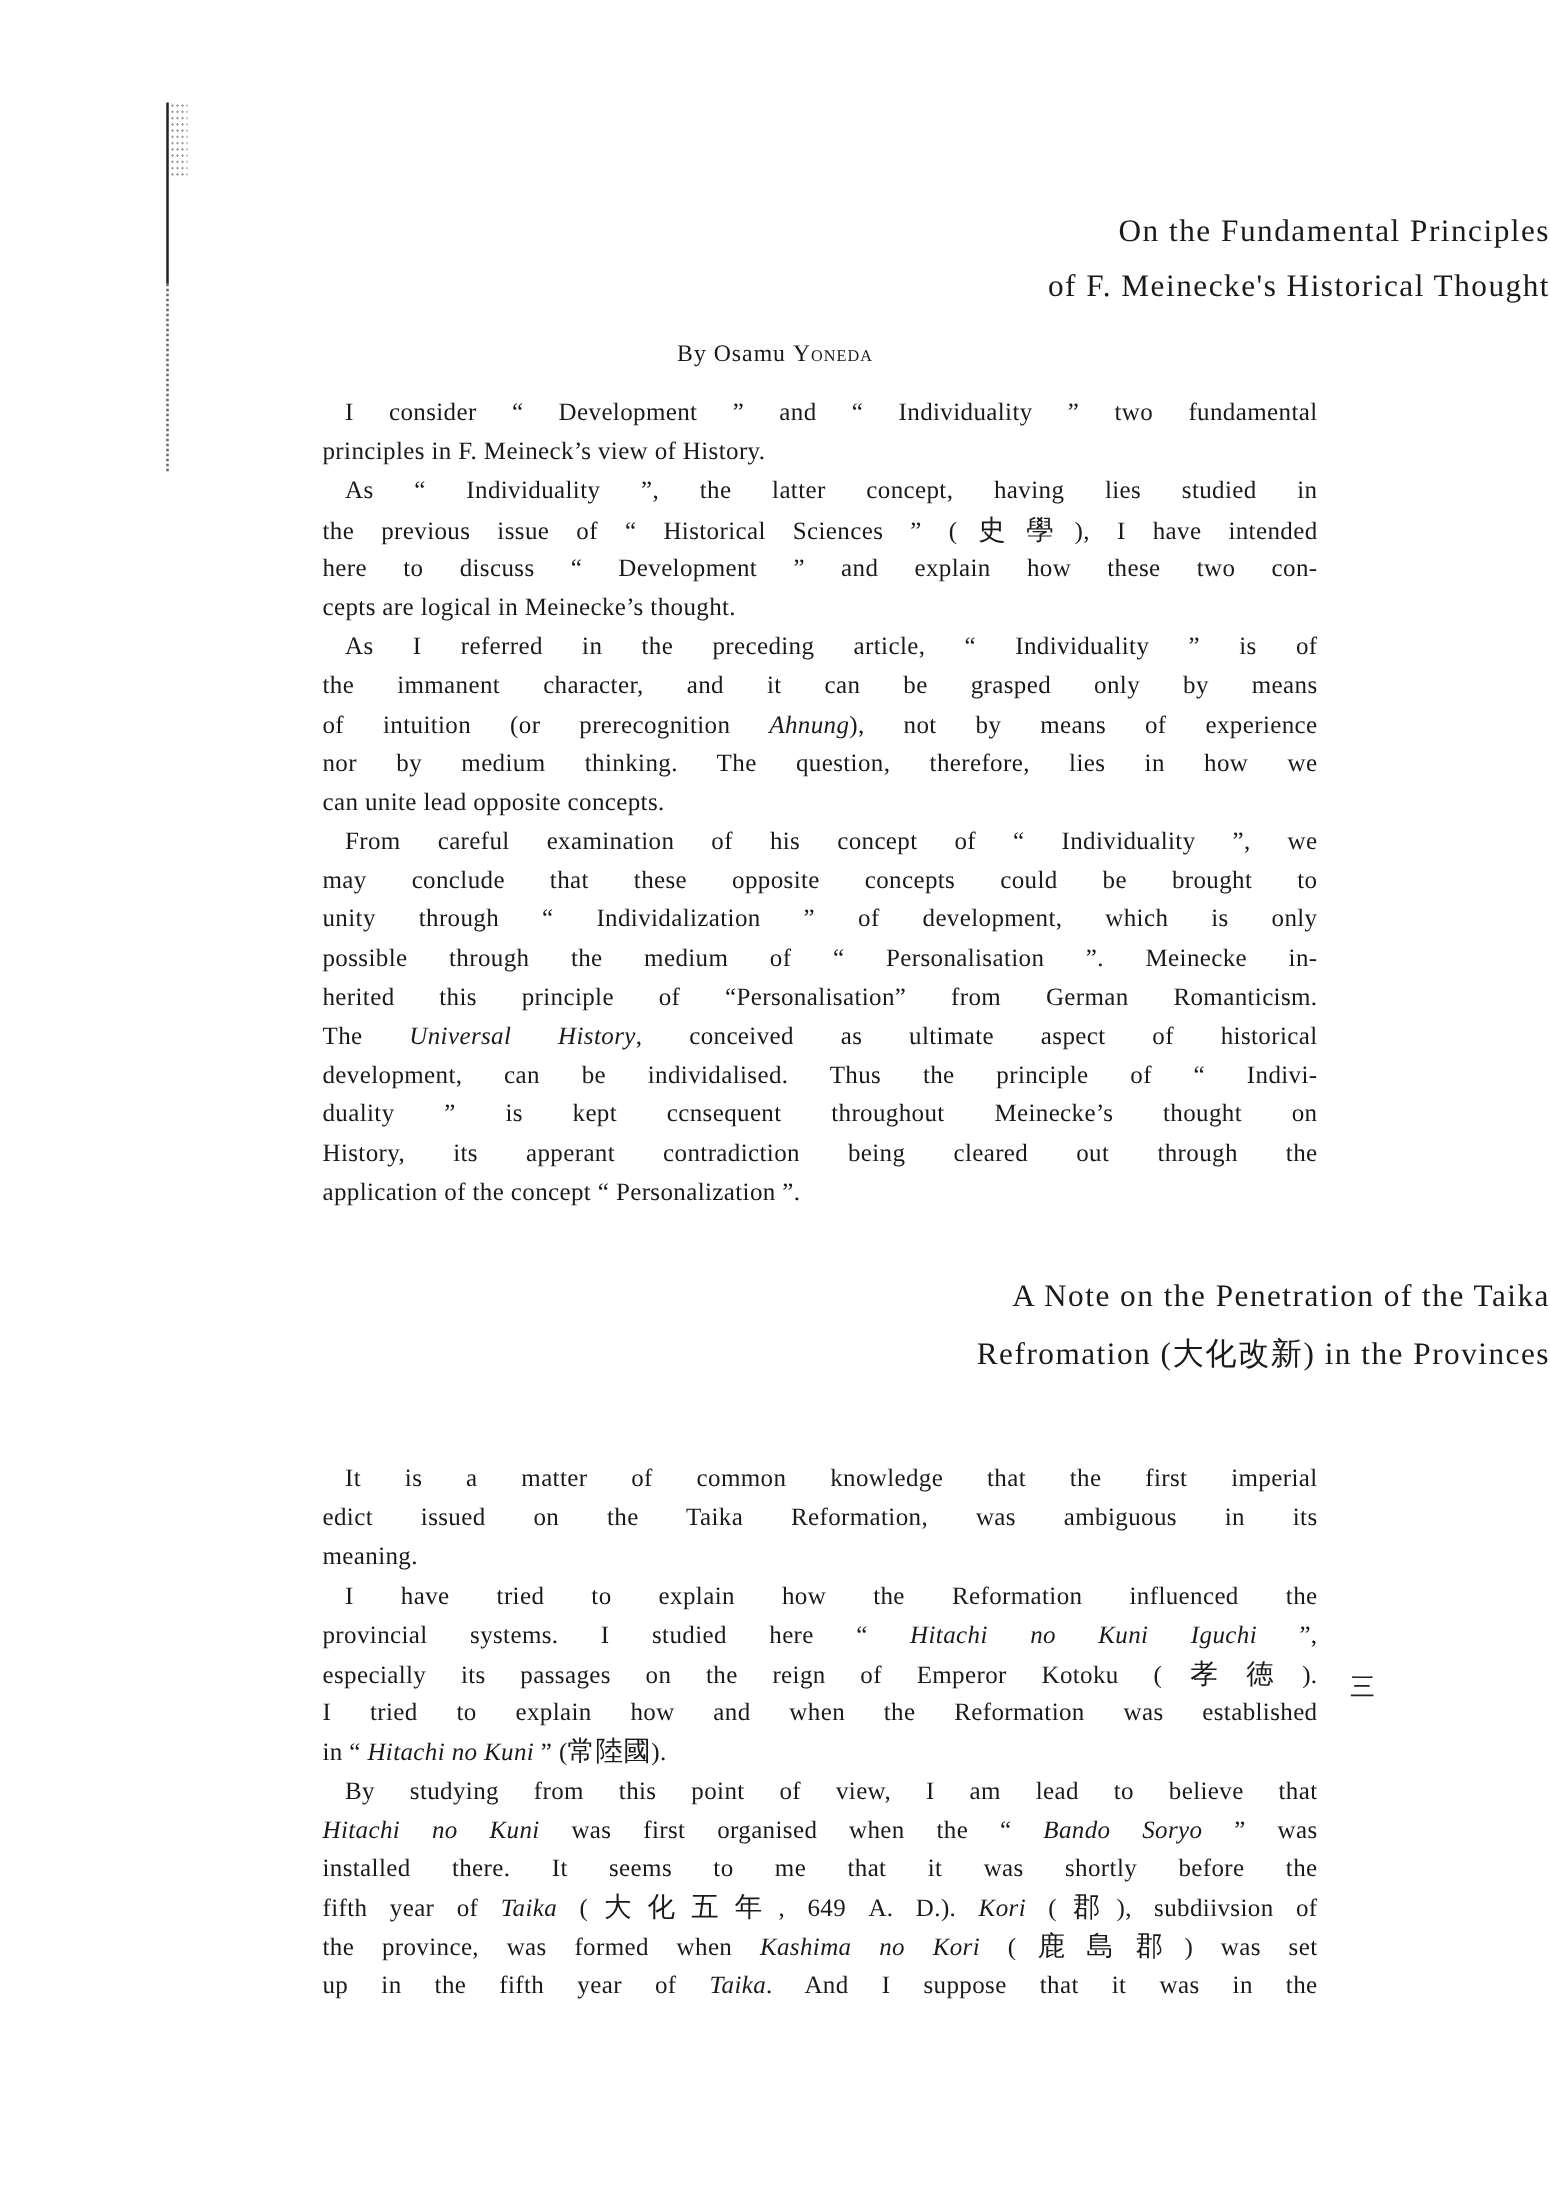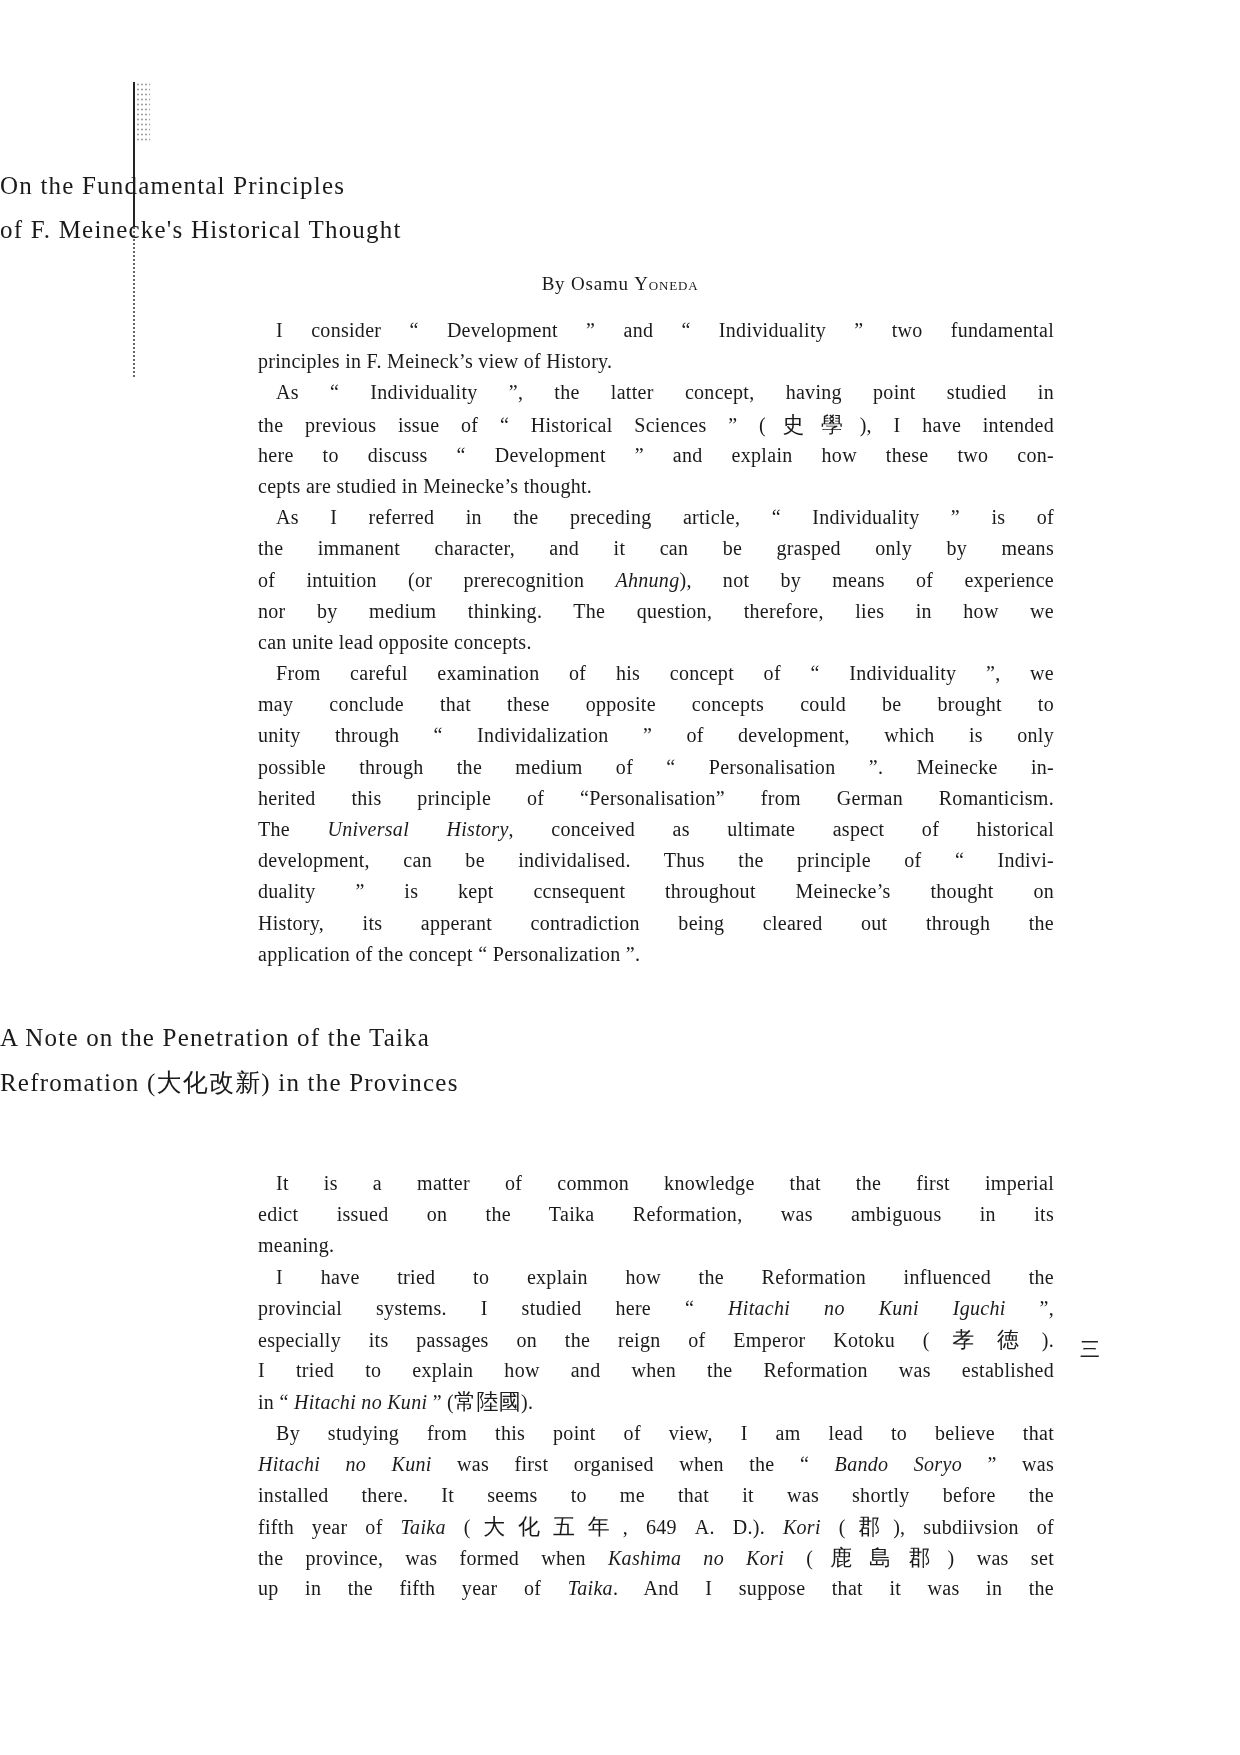--- a/index.html
+++ b/index.html
@@ -14,21 +14,21 @@
   .scanline-dotted {
     position: absolute; left: 133px; top: 227px; width: 0; height: 150px;
     border-left: 2px dotted #666;
   }
   .scan-noise {
     position: absolute; left: 136px; top: 82px; width: 14px; height: 60px;
     background-image: radial-gradient(#777 0.8px, transparent 1px);
     background-size: 4px 5px; opacity: 0.7;
   }
   .title {
-    position: absolute; left: 0; width: 1240px; text-align: left;
+    position: absolute; left: 0; width: 1240px; text-align: right;
     font-size: 25px; letter-spacing: 1.2px; color: #1a1a1a; white-space: nowrap;
   }
   .byline {
     position: absolute; left: 0; width: 1240px; text-align: center;
     font-size: 19px; letter-spacing: 0.8px; white-space: nowrap;
   }
   .byline .sc { font-variant: small-caps; }
   .body-block { position: absolute; left: 258px; width: 796px; }
   .line {
     height: 31.2px; line-height: 31.2px; font-size: 20px;
@@ -53,24 +53,24 @@
   <div class="scan-noise"></div>
 
   <div class="title" style="top:172px">On the Fundamental Principles</div>
   <div class="title" style="top:216px">of F. Meinecke's Historical Thought</div>
   <div class="byline" style="top:273px">
     <span>By Osamu </span><span class="sc">Yoneda</span>
   </div>
   <div class="body-block" id="body1" style="top:315px">
       <div class="line indent"><span>I consider “ Development ” and “ Individuality ” two fundamental</span></div>
       <div class="line last"><span>principles in F. Meineck’s view of History.</span></div>
-      <div class="line indent"><span>As “ Individuality ”, the latter concept, having point studied in</span></div>
+      <div class="line indent"><span>As “ Individuality ”, the latter concept, having lies studied in</span></div>
       <div class="line"><span>the previous issue of “ Historical Sciences ” (</span><span class="cjk">史學</span><span>), I have intended</span></div>
       <div class="line"><span>here to discuss “ Development ” and explain how these two con-</span></div>
-      <div class="line last"><span>cepts are studied in Meinecke’s thought.</span></div>
+      <div class="line last"><span>cepts are logical in Meinecke’s thought.</span></div>
       <div class="line indent"><span>As I referred in the preceding article, “ Individuality ” is of</span></div>
       <div class="line"><span>the immanent character, and it can be grasped only by means</span></div>
       <div class="line"><span>of intuition (or prerecognition </span><span class="it">Ahnung</span><span>), not by means of experience</span></div>
       <div class="line"><span>nor by medium thinking. The question, therefore, lies in how we</span></div>
       <div class="line last"><span>can unite lead opposite concepts.</span></div>
       <div class="line indent"><span>From careful examination of his concept of “ Individuality ”, we</span></div>
       <div class="line"><span>may conclude that these opposite concepts could be brought to</span></div>
       <div class="line"><span>unity through “ Individalization ” of development, which is only</span></div>
       <div class="line"><span>possible through the medium of “ Personalisation ”. Meinecke in-</span></div>
       <div class="line"><span>herited this principle of “Personalisation” from German Romanticism.</span></div>

